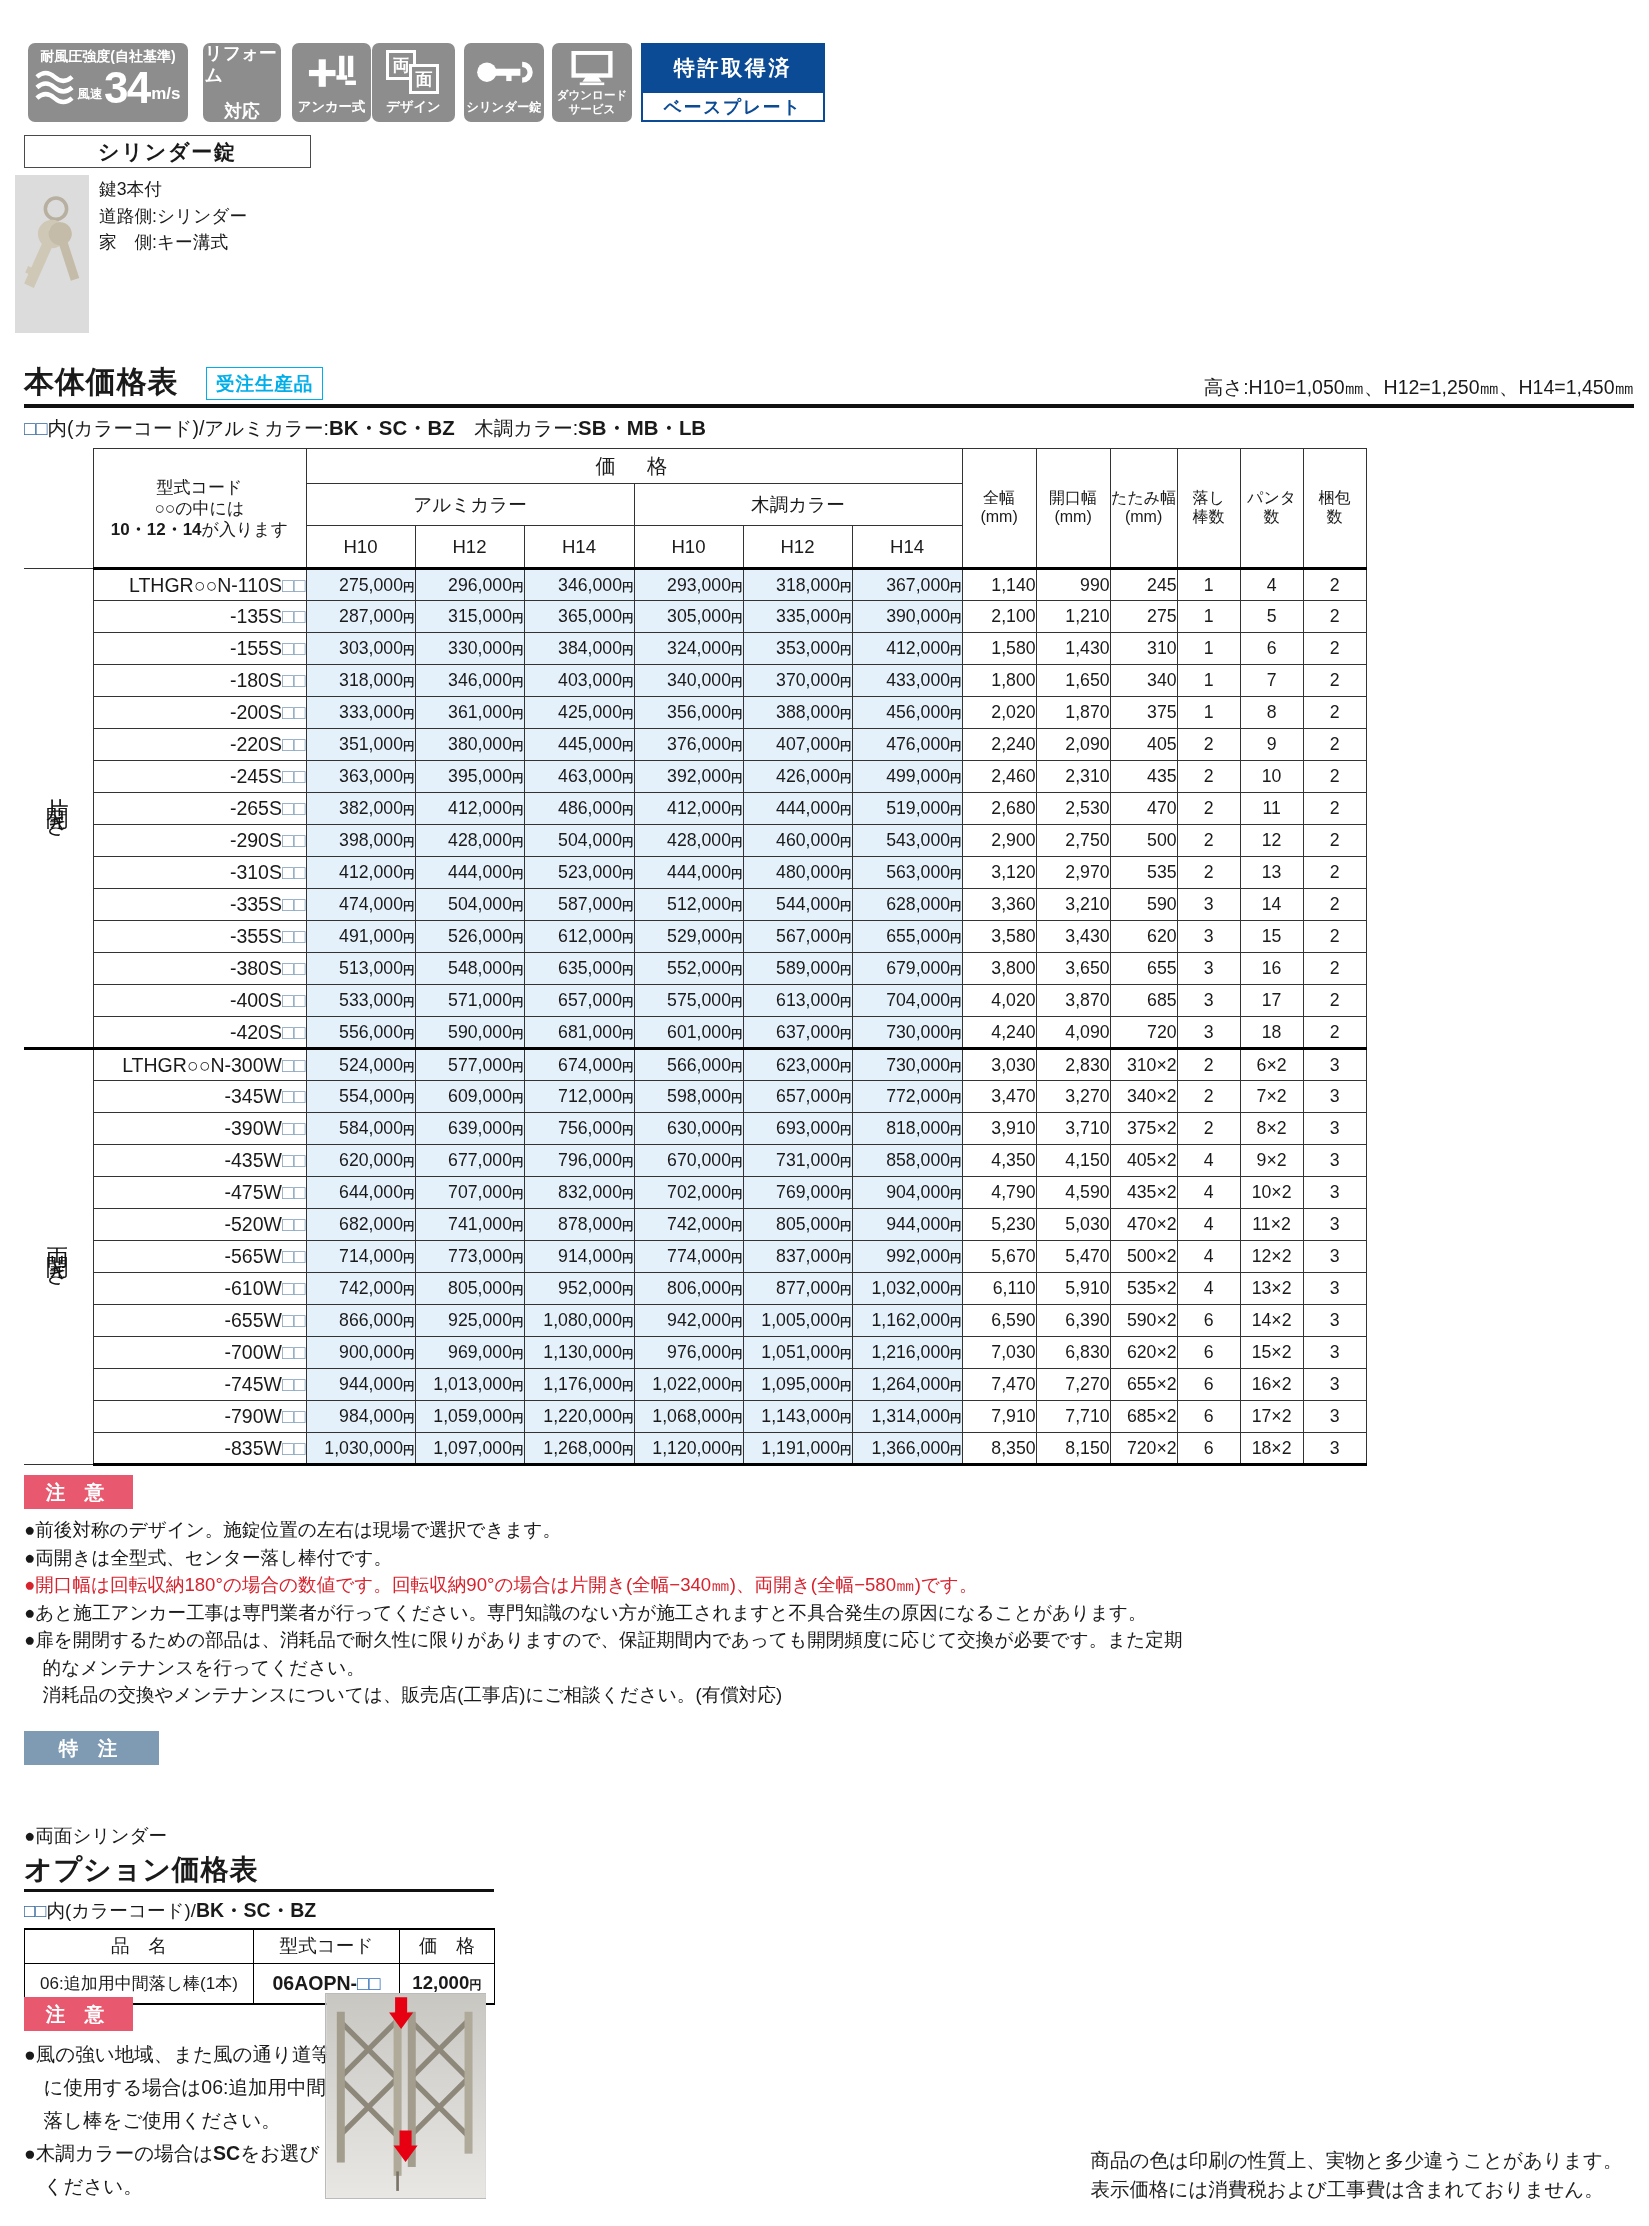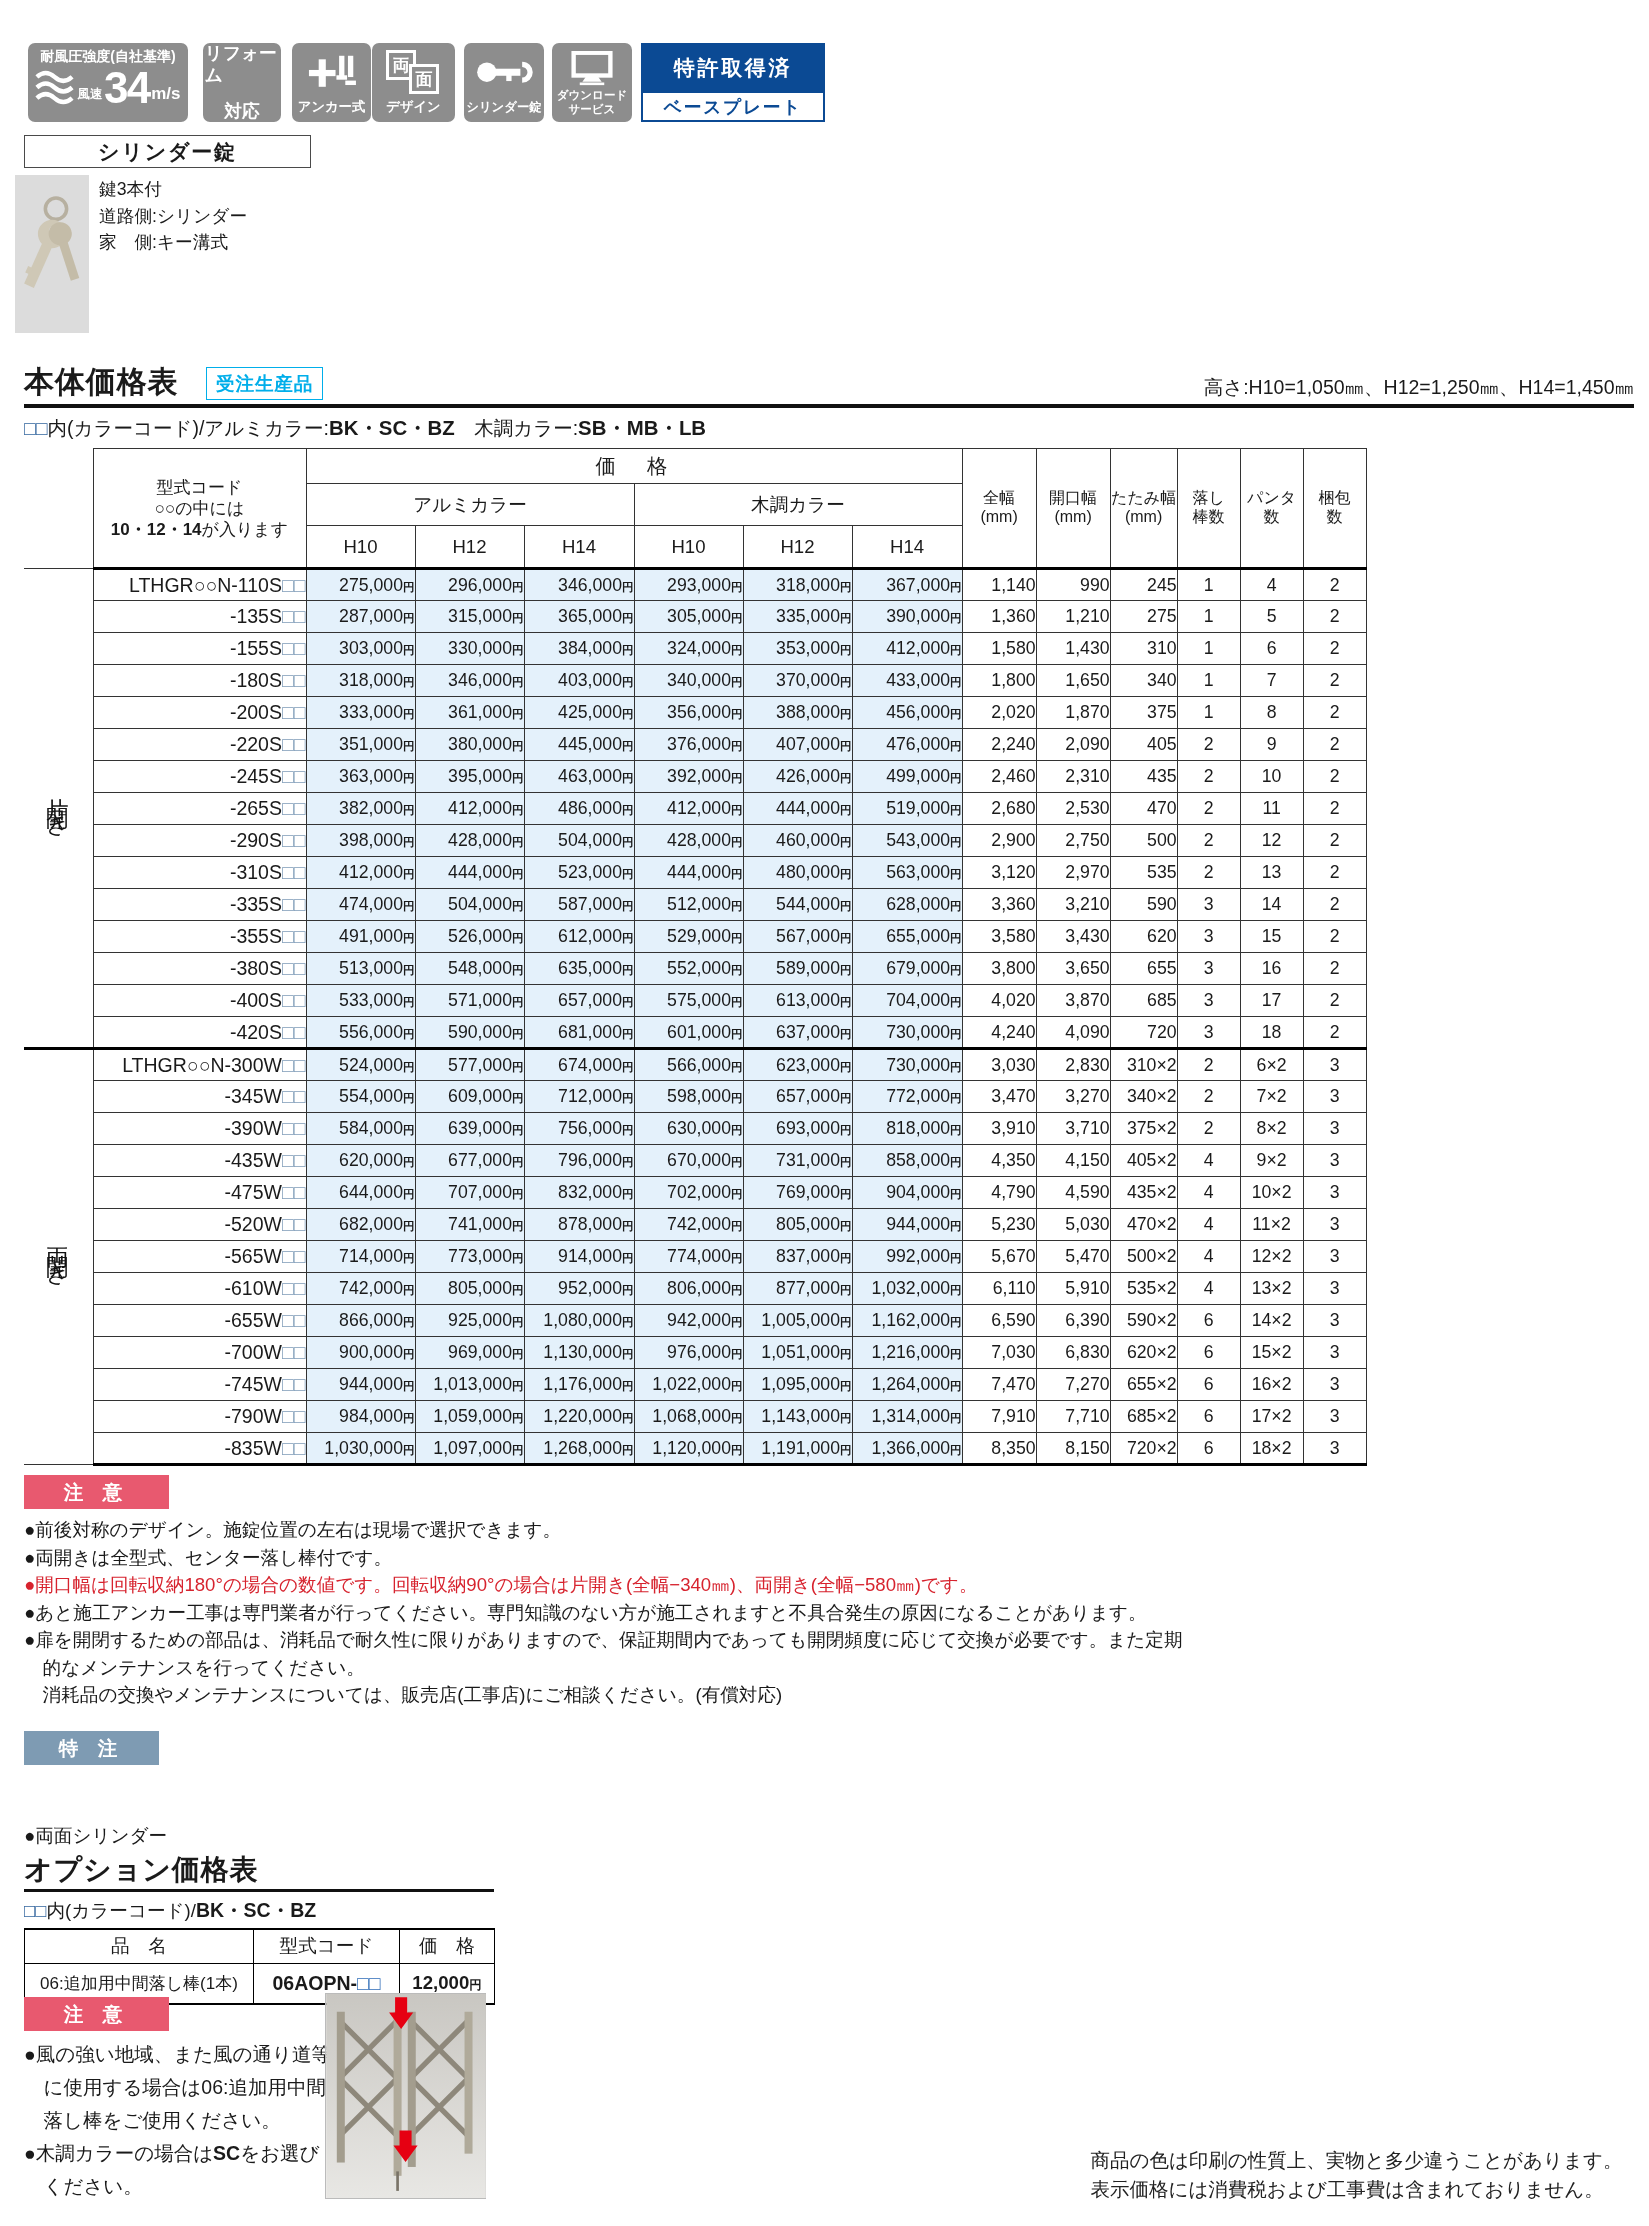--- a/index.html
+++ b/index.html
@@ -67,21 +67,21 @@
   tbody.sec2 tr:last-child td { border-bottom:3.5px solid #000; }
   td.model { text-align:right; padding-right:8.9px; font-weight:bold; font-size:19.5px; letter-spacing:0; white-space:nowrap; }
   td.model .sq { color:#7f9cb8; }
   td.pr { background:#e4f1fb; text-align:right; padding-right:8px; font-weight:bold; font-size:17.7px; white-space:nowrap; }
   td.pr .yen { font-size:11.5px; font-weight:bold; }
   td.s-r { text-align:right; padding-right:11.5px; font-size:17.7px; }
   td.s-t { text-align:right; padding-right:7px; font-size:17.7px; }
   td.s-c { text-align:center; font-size:17.7px; }
 
   
-  .badge-pink { background:#e8596f; color:#fff; width:145px; height:34px; display:flex; align-items:center; justify-content:center;
+  .badge-pink { background:#e8596f; color:#fff; width:109px; height:34px; display:flex; align-items:center; justify-content:center;
                 font-size:19.5px; font-weight:bold; letter-spacing:7px; }
   .badge-blue { background:#7e9bb3; color:#fff; width:135px; height:34px; display:flex; align-items:center; justify-content:center;
                 font-size:19.5px; font-weight:bold; letter-spacing:7px; }
   .caution1-badge { left:24px; top:1475px; }
   .caution1-notes { left:24px; top:1516px; font-size:18.6px; line-height:27.5px; }
   .note-line.red { color:#d7232e; }
   .special-badge { left:24px; top:1731px; }
   .special-note { left:24px; top:1775px; font-size:18.6px;margin-top:48px; }
 
   
@@ -306,21 +306,21 @@
           <td class="s-c">2</td>
         </tr>
         <tr>
           <td class="model">-135S<span class="sq">□□</span></td>
           <td class="pr">287,000<span class="yen">円</span></td>
           <td class="pr">315,000<span class="yen">円</span></td>
           <td class="pr">365,000<span class="yen">円</span></td>
           <td class="pr">305,000<span class="yen">円</span></td>
           <td class="pr">335,000<span class="yen">円</span></td>
           <td class="pr">390,000<span class="yen">円</span></td>
-          <td class="s-r">1,360</td>
+          <td class="s-r">2,100</td>
           <td class="s-r">1,210</td>
           <td class="s-t">275</td>
           <td class="s-c">1</td>
           <td class="s-c">5</td>
           <td class="s-c">2</td>
         </tr>
         <tr>
           <td class="model">-155S<span class="sq">□□</span></td>
           <td class="pr">303,000<span class="yen">円</span></td>
           <td class="pr">330,000<span class="yen">円</span></td>

